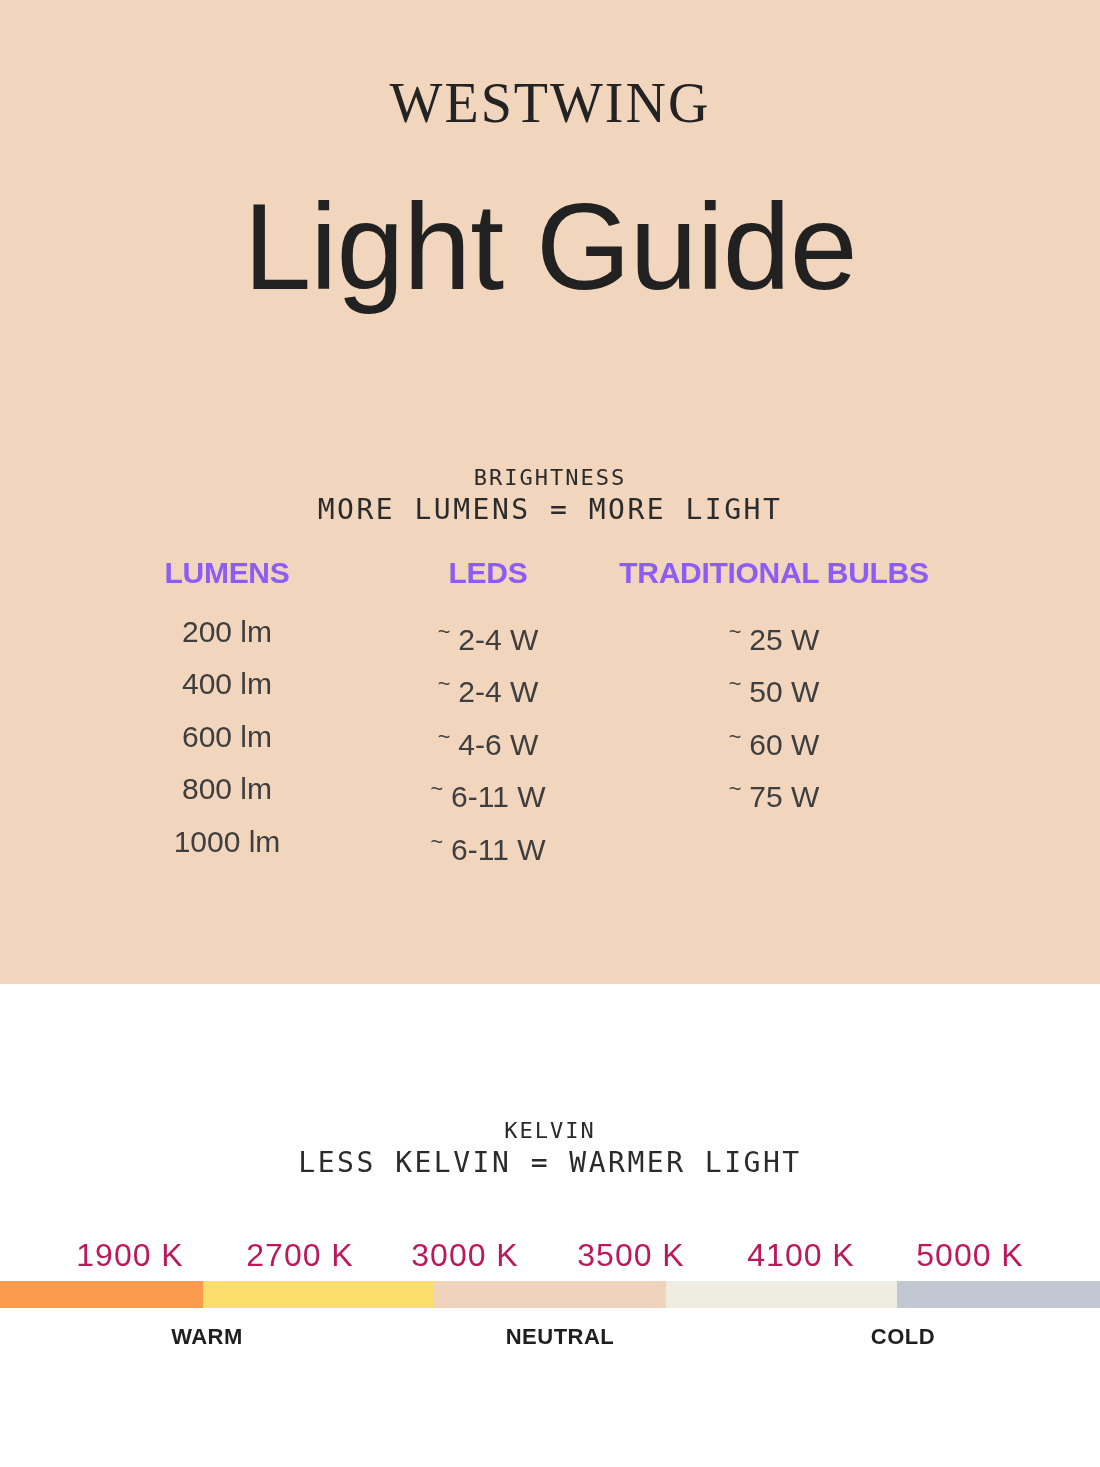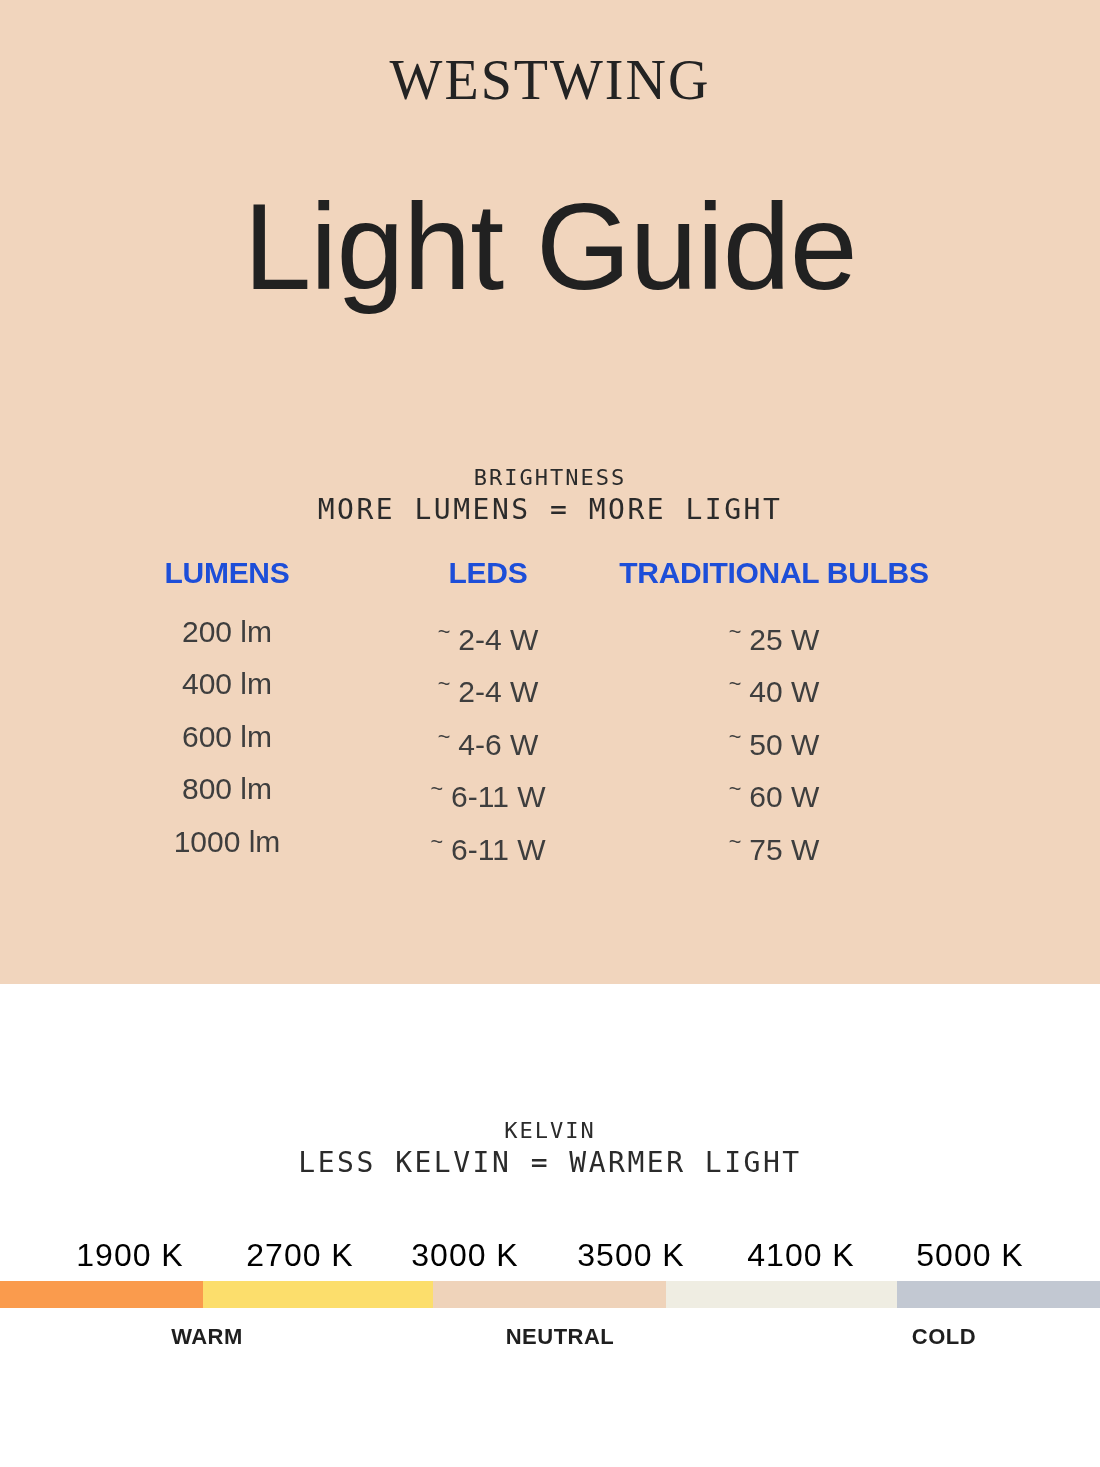--- a/index.html
+++ b/index.html
@@ -12,21 +12,21 @@
     font-family: "Liberation Sans", sans-serif;
     color: #212121;
   }
   .top-bg {
     position: absolute;
     top: 0; left: 0;
     width: 1100px; height: 984px;
   }
   .logo {
     position: absolute;
-    top: 52px; left: 0;
+    top: 75px; left: 0;
     width: 100%;
     text-align: center;
     font-family: "Liberation Serif", serif;
     font-size: 56px;
     font-weight: 400;
     letter-spacing: 2px;
     color: #232323;
     line-height: 1;
   }
   .title {
@@ -72,21 +72,21 @@
     position: absolute;
     top: 0;
     transform: translateX(-50%);
   }
   .table-col .hdr {
     height: 34px;
     line-height: 34px;
     font-size: 30px;
     font-weight: 700;
     letter-spacing: -0.3px;
-    color: #1d4ed8;
+    color: #8b5cf6;
     text-align: center;
     white-space: nowrap;
   }
   .table-col .cells { margin-top: 16px; }
   .table-col .cell {
     height: 52.4px;
     line-height: 52.4px;
     font-size: 30px;
     font-weight: 400;
     color: #3e3e3e;
@@ -106,21 +106,21 @@
     top: 1238px; left: 0;
     width: 100%; height: 34px;
   }
   .kelvin-label {
     position: absolute;
     top: 0;
     transform: translateX(-50%);
     font-size: 32px;
     letter-spacing: 1px;
     line-height: 34px;
-    color: #000000;
+    color: #be185d;
     white-space: nowrap;
   }
   .scale-bar {
     position: absolute;
     top: 1281px; left: 0;
     width: 1100px; height: 27px;
     display: flex;
   }
   .scale-segment { height: 100%; }
   .temp-row {
@@ -174,21 +174,20 @@
           <div class="cell"><span class="approx">~</span><span>2-4 W</span></div>
           <div class="cell"><span class="approx">~</span><span>4-6 W</span></div>
           <div class="cell"><span class="approx">~</span><span>6-11 W</span></div>
           <div class="cell"><span class="approx">~</span><span>6-11 W</span></div>
         </div>
       </div>
       <div class="table-col" style="left: 774px;">
         <div class="hdr">TRADITIONAL BULBS</div>
         <div class="cells">
           <div class="cell"><span class="approx">~</span><span>25 W</span></div>
-          <div class="cell"><span class="approx">~</span><span>40 W</span></div>
           <div class="cell"><span class="approx">~</span><span>50 W</span></div>
           <div class="cell"><span class="approx">~</span><span>60 W</span></div>
           <div class="cell"><span class="approx">~</span><span>75 W</span></div>
         </div>
       </div>
     </div>
 
   <div class="mono-block color-block">
     <div class="mono-line-1">KELVIN</div>
     <div class="mono-line-2">LESS KELVIN = WARMER LIGHT</div>
@@ -207,16 +206,16 @@
       <div class="scale-segment" style="width: 18.45%; background: rgb(250, 155, 77);"></div>
       <div class="scale-segment" style="width: 20.91%; background: rgb(252, 222, 108);"></div>
       <div class="scale-segment" style="width: 21.18%; background: rgb(239, 211, 186);"></div>
       <div class="scale-segment" style="width: 21%; background: rgb(239, 237, 226);"></div>
       <div class="scale-segment" style="width: 18.46%; background: rgb(194, 200, 210);"></div>
     </div>
 
   <div class="temp-row" id="temp-row">
       <span class="temp-label" style="left: 207px;">WARM</span>
       <span class="temp-label" style="left: 560px;">NEUTRAL</span>
-      <span class="temp-label" style="left: 944px;">COLD</span>
+      <span class="temp-label" style="left: 903px;">COLD</span>
     </div>
 
 </div>
 
 </body></html>

